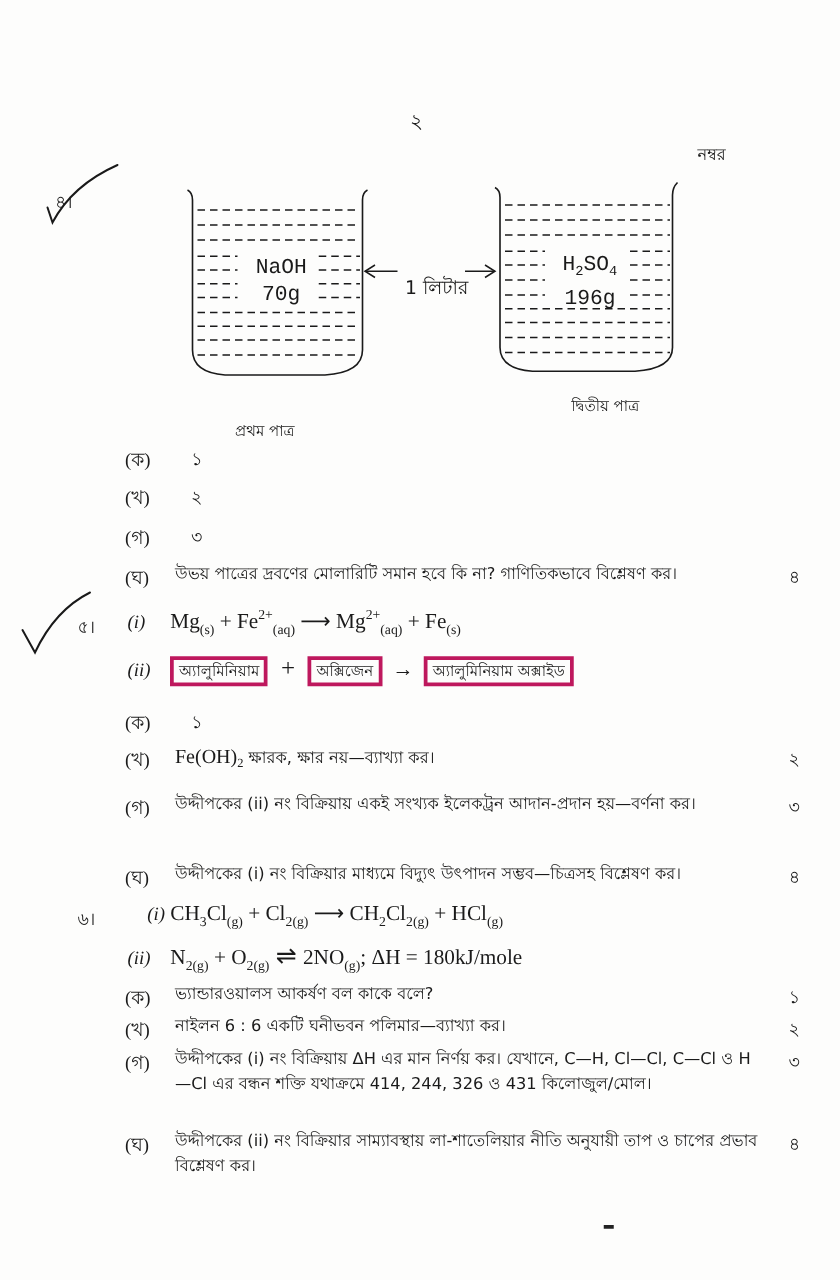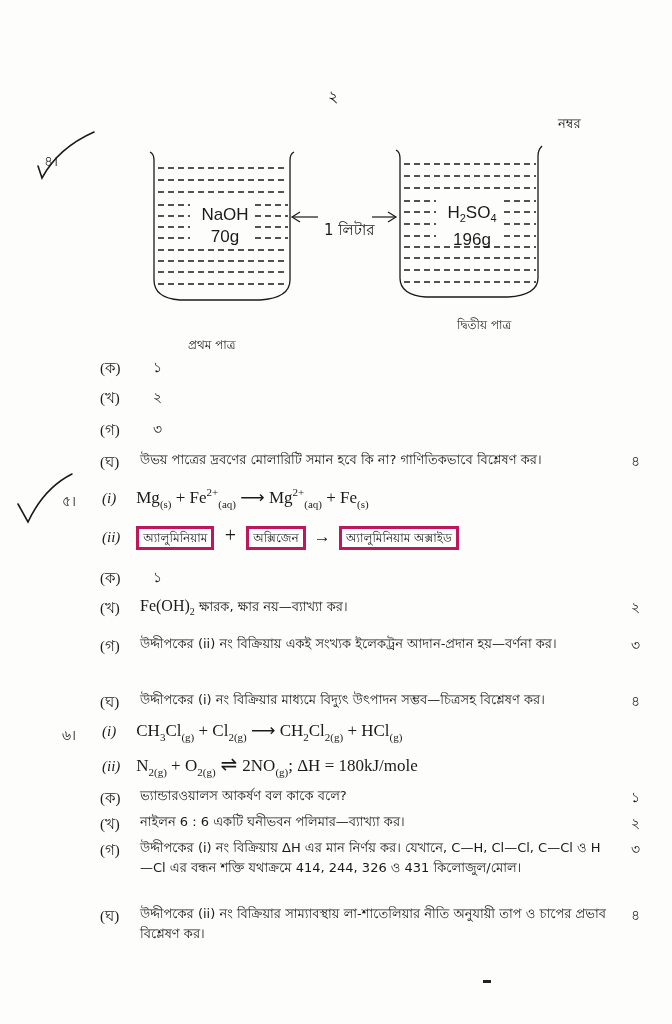--- a/index.html
+++ b/index.html
@@ -21,21 +21,21 @@
   .sub .mk { width: 22px; text-align: right; flex: none; font-size: 14px; }
 
   .eq { position: absolute; font-family: "Liberation Serif", serif; font-size: 17px; white-space: nowrap; }
   .eq .rn { font-style: italic; display: inline-block; width: 30px; font-size: 15px; }
   .eq sub { font-size: 11px; vertical-align: -5px; }
   .eq sup { font-size: 11px; vertical-align: 7px; }
   .boxed { border: 3px solid #be185d; padding: 0 4px; font-family: "DejaVu Sans", sans-serif; font-size: 12px; display: inline-block; line-height: 18px; }
   .formula { font-family: "Liberation Serif", serif; font-size: 16px; }
 
   .beaker-label { position: absolute; font-family: "DejaVu Sans", sans-serif; font-size: 12px; }
-  .chem { font-family: Liberation Sans, sans-serif; font-size: 17px; text-align: center; line-height: 22px; }
+  .chem { font-family: Liberation Mono, monospace; font-size: 17px; text-align: center; line-height: 22px; }
   .chem sub { font-size: 11px; vertical-align: -4px; }
 </style>
 </head>
 <body>
 
 <div class="abs page-number">২</div>
 <div class="abs marks-header">নম্বর</div>
 
 <svg class="abs" style="left:30px;top:128px;" width="70" height="60">
   <path class="tick" d="M8 38 L12 50 Q28 20 64 4"></path>
@@ -162,21 +162,21 @@
   <span class="mk">৩</span>
 </div>
 <div class="sub" style="top:690px;">
   <span class="lbl">(ঘ)</span>
   <span class="txt">উদ্দীপকের (i) নং বিক্রিয়ার মাধ্যমে বিদ্যুৎ উৎপাদন সম্ভব—চিত্রসহ বিশ্লেষণ কর।</span>
   <span class="mk">৪</span>
 </div>
 
 <div class="abs qnum" style="left:62px;top:724px;">৬।</div>
 
-<div class="eq" style="left:102px;top:720px;">
+<div class="eq" style="left:102px;top:720px;text-align:right;">
   <span class="rn">(i)</span>
   <span>CH</span><sub>3</sub><span>Cl</span><sub>(g)</sub><span> + </span><span>Cl</span><sub>2(g)</sub><span> ⟶ </span><span>CH</span><sub>2</sub><span>Cl</span><sub>2(g)</sub><span> + </span><span>HCl</span><sub>(g)</sub>
 </div>
 
 <div class="eq" style="left:102px;top:752px;">
   <span class="rn">(ii)</span>
   <span>N</span><sub>2(g)</sub><span> + </span><span>O</span><sub>2(g)</sub><span style="font-size:20px;"> ⇌ </span><span>2NO</span><sub>(g)</sub><span>; ΔH = 180kJ/mole</span>
 </div>
 
 <div class="sub" style="top:786px;">

